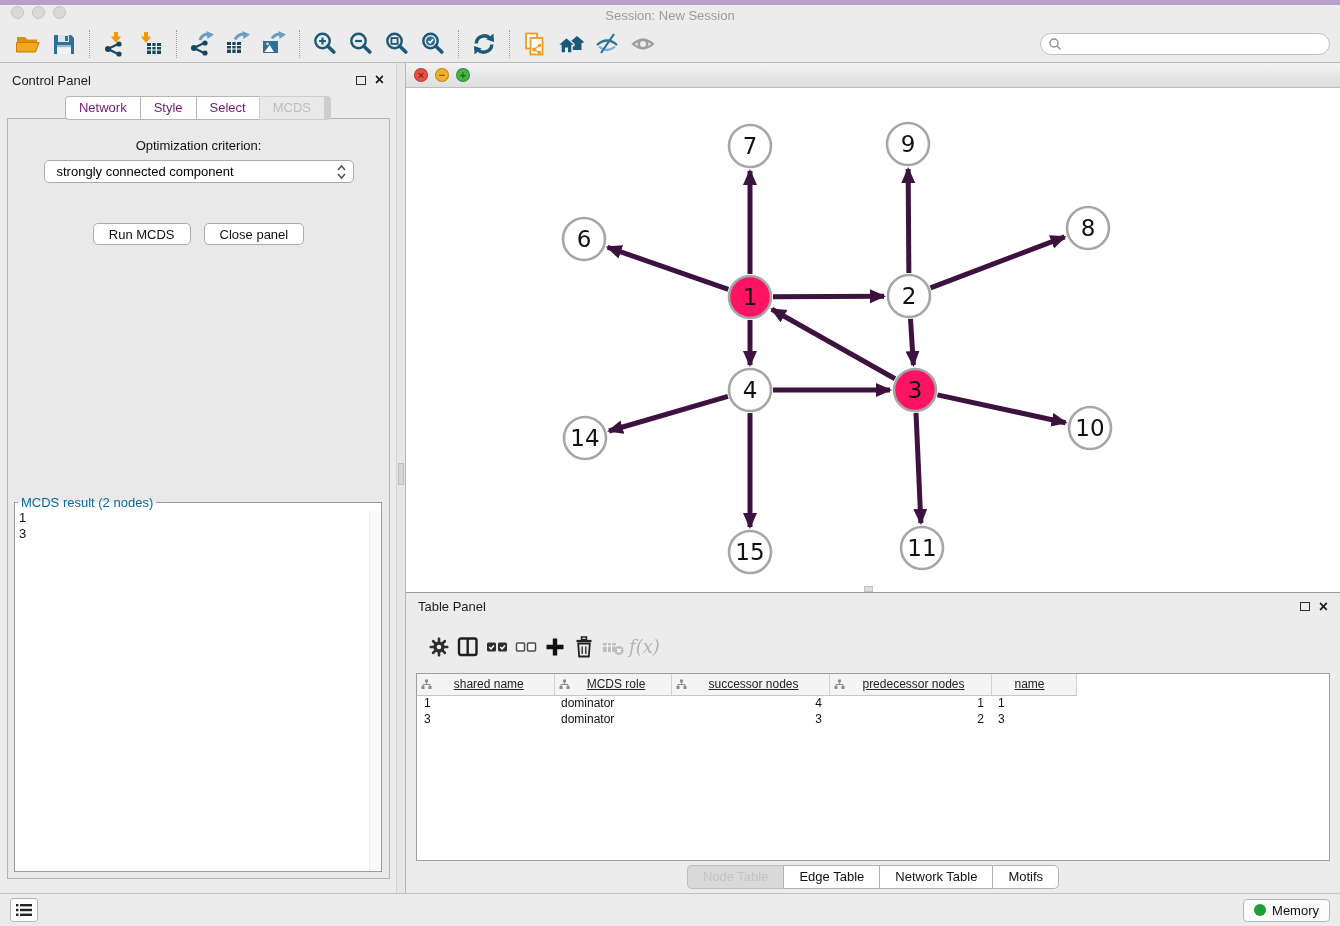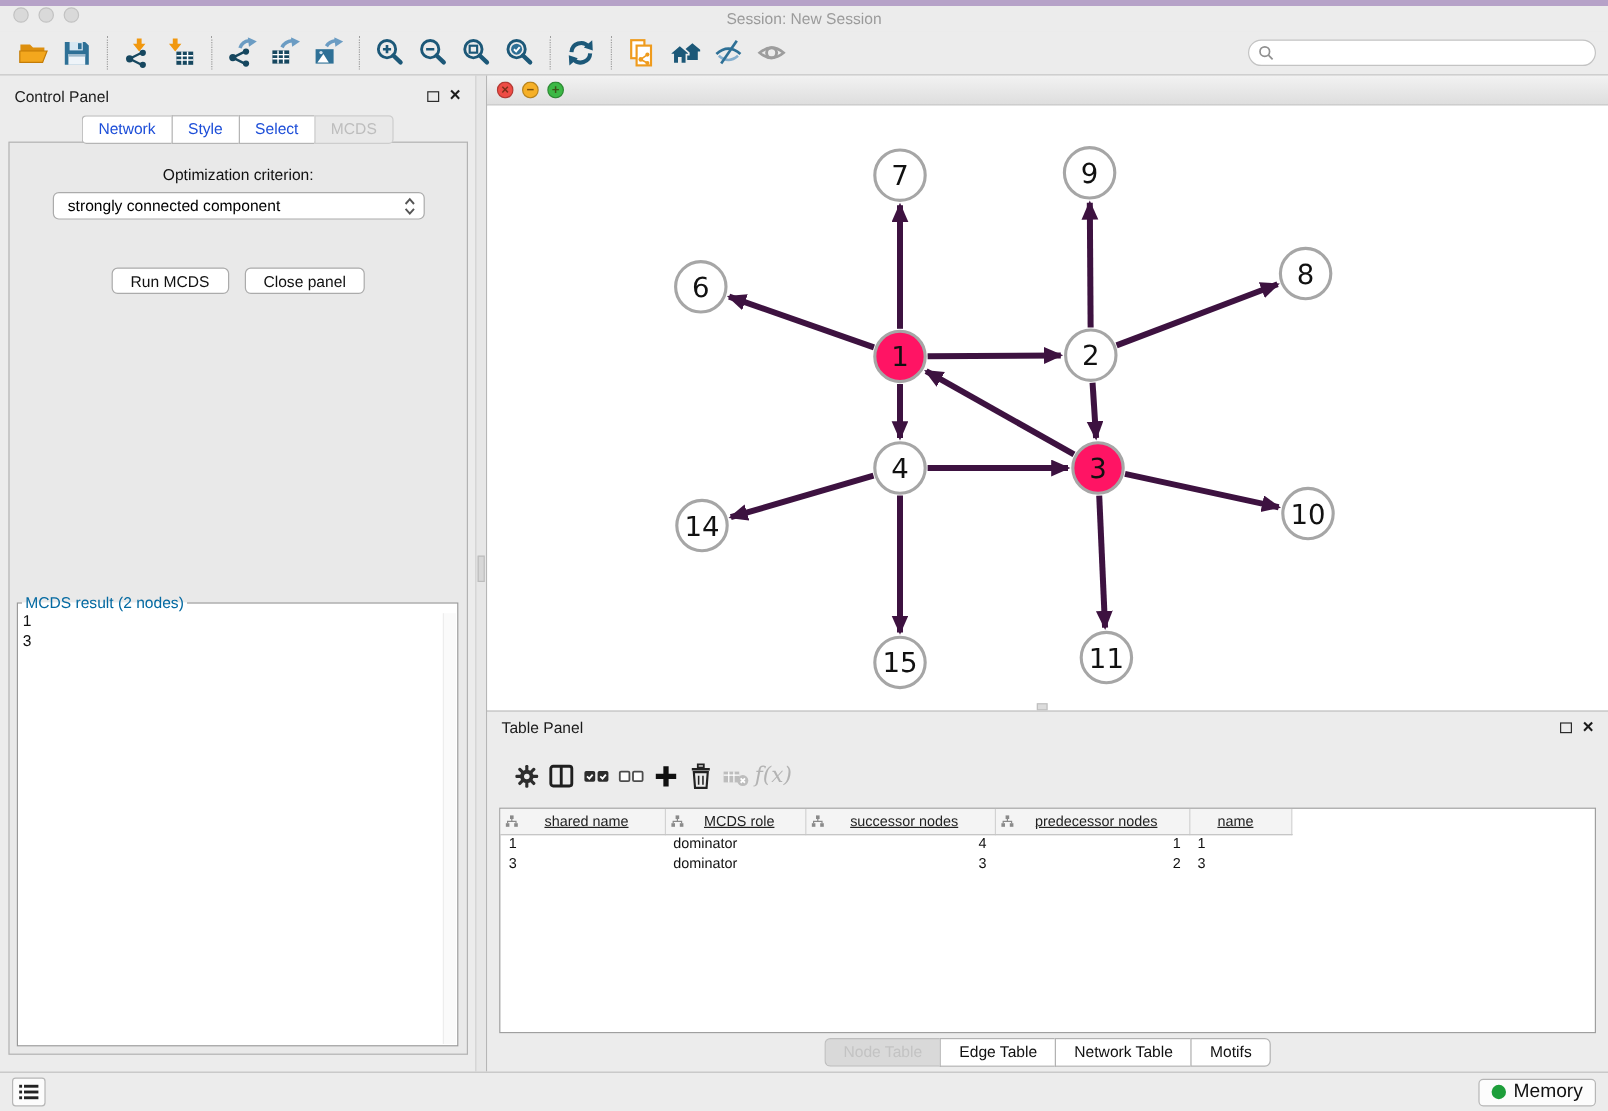--- a/index.html
+++ b/index.html
@@ -28,23 +28,23 @@
   
   .main { position:absolute; top:63px; left:0; right:0; bottom:33px; display:flex; }
 
   
   .control-panel { width:396px; position:relative; background:#ececec; flex:none; }
   .cp-header { position:absolute; top:6px; left:0; right:0; height:22px; display:flex; align-items:center; padding:0 12px; font-size:13px; color:#1c1c1c; }
   .panel-controls { margin-left:auto; display:flex; align-items:center; gap:9px; }
   .float-icon { width:10px; height:9px; border:1.6px solid #2c2c2c; display:inline-block; }
   .close-icon { font-size:16px; font-weight:bold; color:#1c1c1c; line-height:12px; }
   .cp-tabs { position:absolute; top:33px; left:0; right:0; display:flex; justify-content:center; z-index:2; }
-  .cp-tab { background:#fff; border:1px solid #b5b5b5; border-right:none; padding:3px 13px 4px; font-size:13px; color:#1d4ed8; }
+  .cp-tab { background:#fff; border:1px solid #b5b5b5; border-right:none; padding:3px 13px 4px; font-size:13px; color:#701a75; }
   .cp-tab:first-child { border-radius:4px 0 0 4px; }
-  .cp-tab:last-child { border-right:1px solid #0369a1; border-radius:0 4px 4px 0; }
+  .cp-tab:last-child { border-right:7px solid #0369a1; border-radius:0 4px 4px 0; }
   .cp-tab.tab-muted { background:#e9e9e9; color:#bdbdbd; border-color:#cdcdcd; }
   .cp-body { position:absolute; top:55px; left:7px; right:6px; bottom:14px; border:1px solid #b2b2b2; background:#e9e9e9; }
   .opt-label { margin-top:19px; text-align:center; font-size:13px; color:#111; }
   .opt-select { margin:7px auto 0; width:310px; height:23px; background:#fff; border:1px solid #ababab; border-radius:5px; display:flex; align-items:center; padding:0 6px 0 12px; font-size:13px; }
   .opt-select .sel-text { flex:1; }
   .btn-row { margin-top:12px; display:flex; justify-content:center; gap:13px; }
   .std-btn { height:22px; background:#fff; border:1px solid #ababab; border-radius:5px; font-size:13px; font-family:inherit; padding:0 15px; color:#111;margin-top:28px; }
   .result-fieldset { position:absolute; left:6px; right:7px; top:376px; bottom:6px; border:1px solid #999; background:#fff; }
   .result-fieldset legend { font-size:13px; color:#0369a1; padding:0 3px; margin-left:3px; }
   .result-lines { padding:0 4px; font-size:13px; line-height:16px; color:#111; }
@@ -84,21 +84,21 @@
   td.al-r { text-align:right; padding-right:16px; }
   .tp-tabs { flex:1; display:flex; align-items:center; justify-content:center; }
   .seg { background:#fff; border:1px solid #b2b2b2; border-right:none; font-size:13px; color:#111; padding:3px 15px 4px; }
   .seg:first-child { border-radius:5px 0 0 5px; }
   .seg:last-child { border-right:1px solid #b2b2b2; border-radius:0 5px 5px 0; }
   .seg.seg-selected { background:#d9d9d9; color:#c3c3c3; border-color:#bdbdbd; }
 
   
   .statusbar { position:absolute; left:0; right:0; bottom:0; height:33px; background:#ececec; border-top:1px solid #c0c0c0; display:flex; align-items:center; padding:0 10px; }
   .list-btn { width:28px; height:24px; background:#fcfcfc; border:1px solid #b6b6b6; border-radius:3px; display:flex; align-items:center; justify-content:center; }
-  .memory-btn { margin-left:auto; height:23px; background:#fcfcfc; border:1px solid #b6b6b6; border-radius:4px; display:flex; align-items:center; gap:6px; padding:0 10px; font-size:16px; color:#111; }
+  .memory-btn { margin-left:auto; height:23px; background:#fcfcfc; border:1px solid #b6b6b6; border-radius:4px; display:flex; align-items:center; gap:6px; padding:0 10px; font-size:13px; color:#111; }
   .memory-dot { width:12px; height:12px; border-radius:50%; background:#1d9e3a; }
 </style>
 </head>
 <body>
 
 <div class="top-accent"></div>
 <div class="titlebar">
   <div class="traffic">
     <i></i>
     <i></i>

